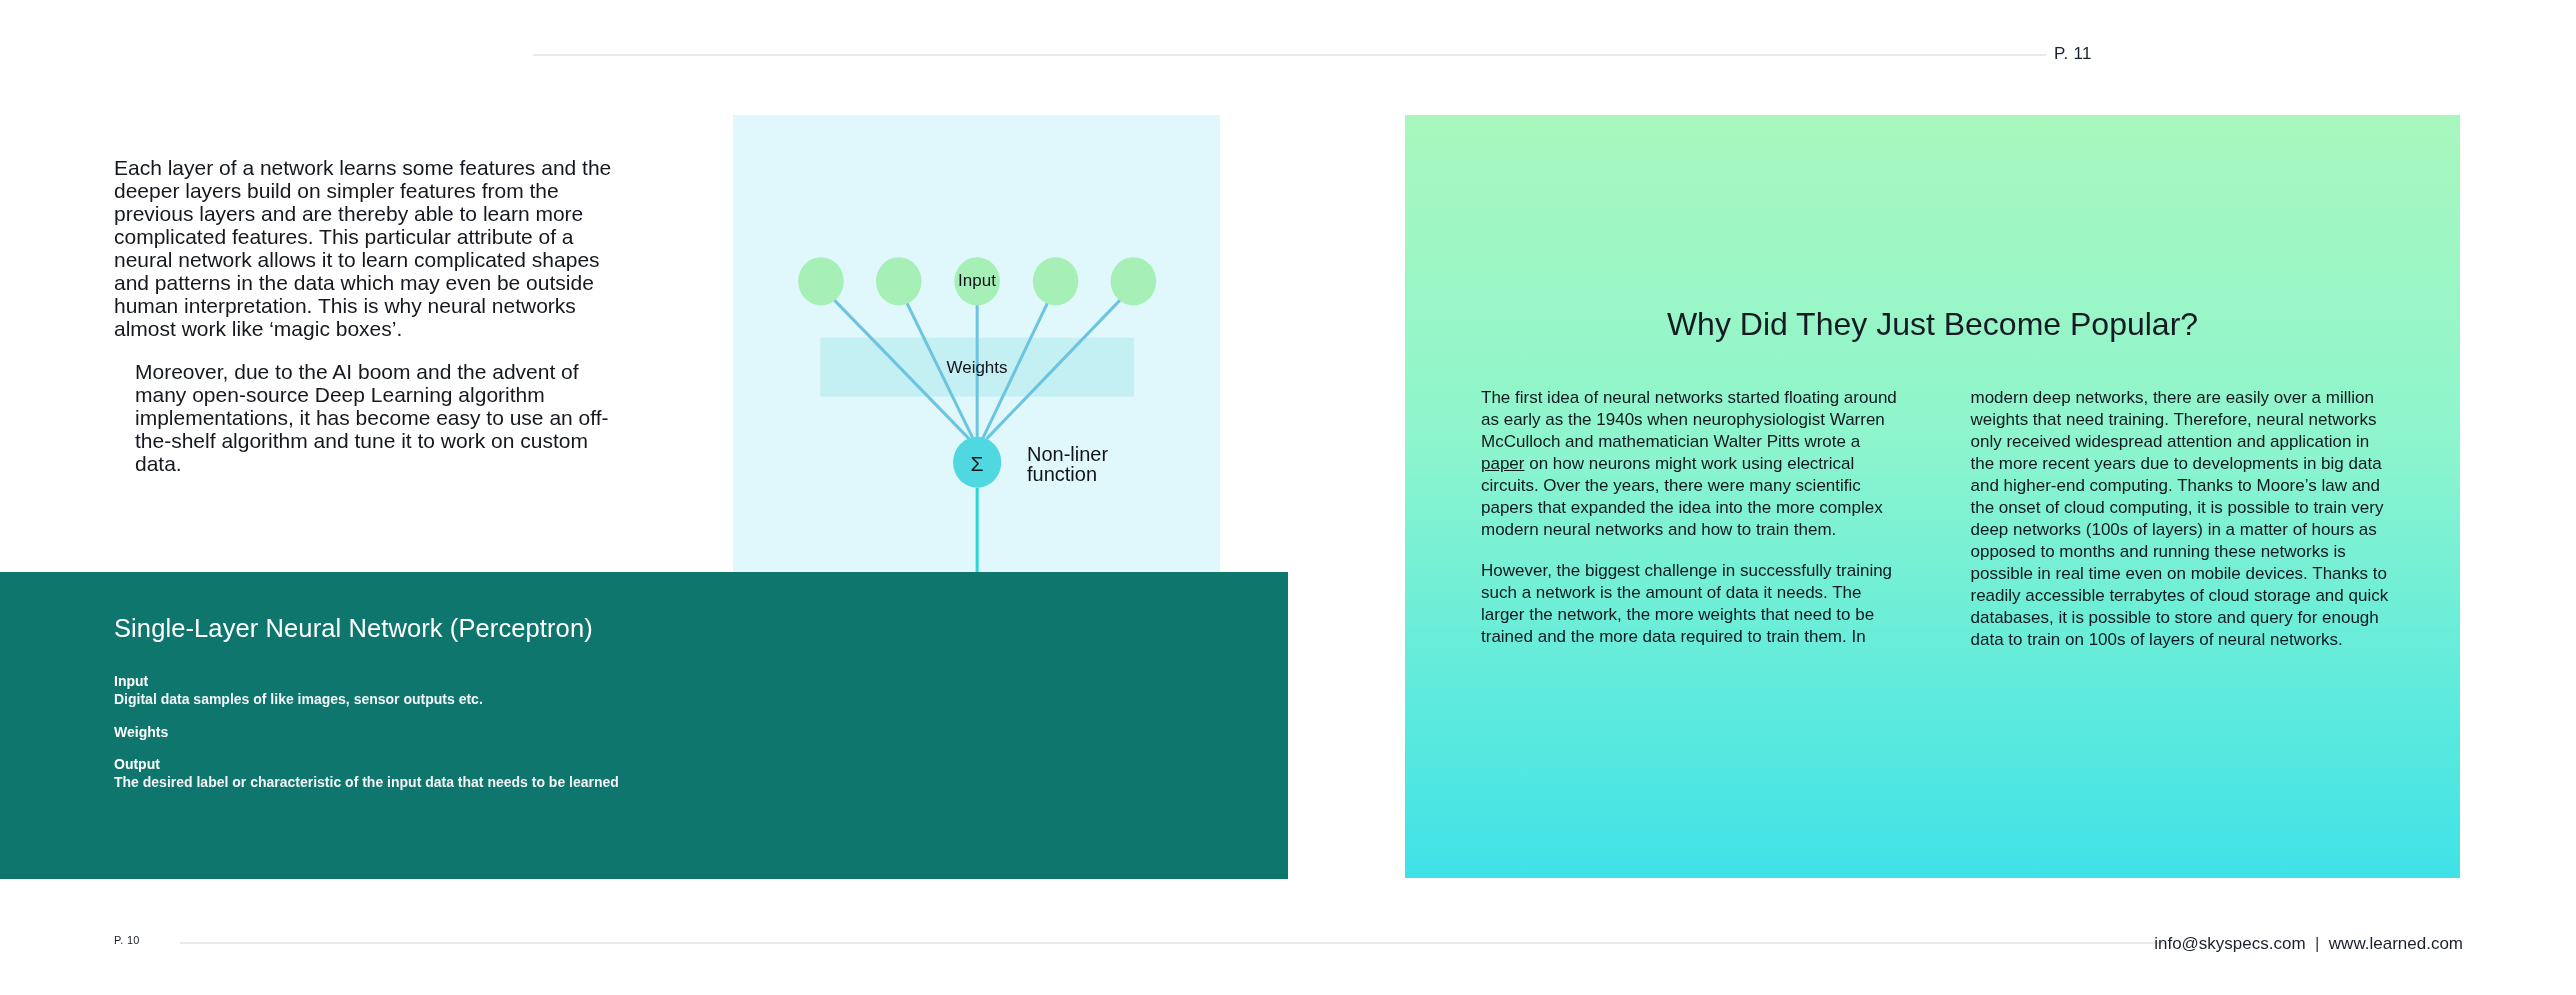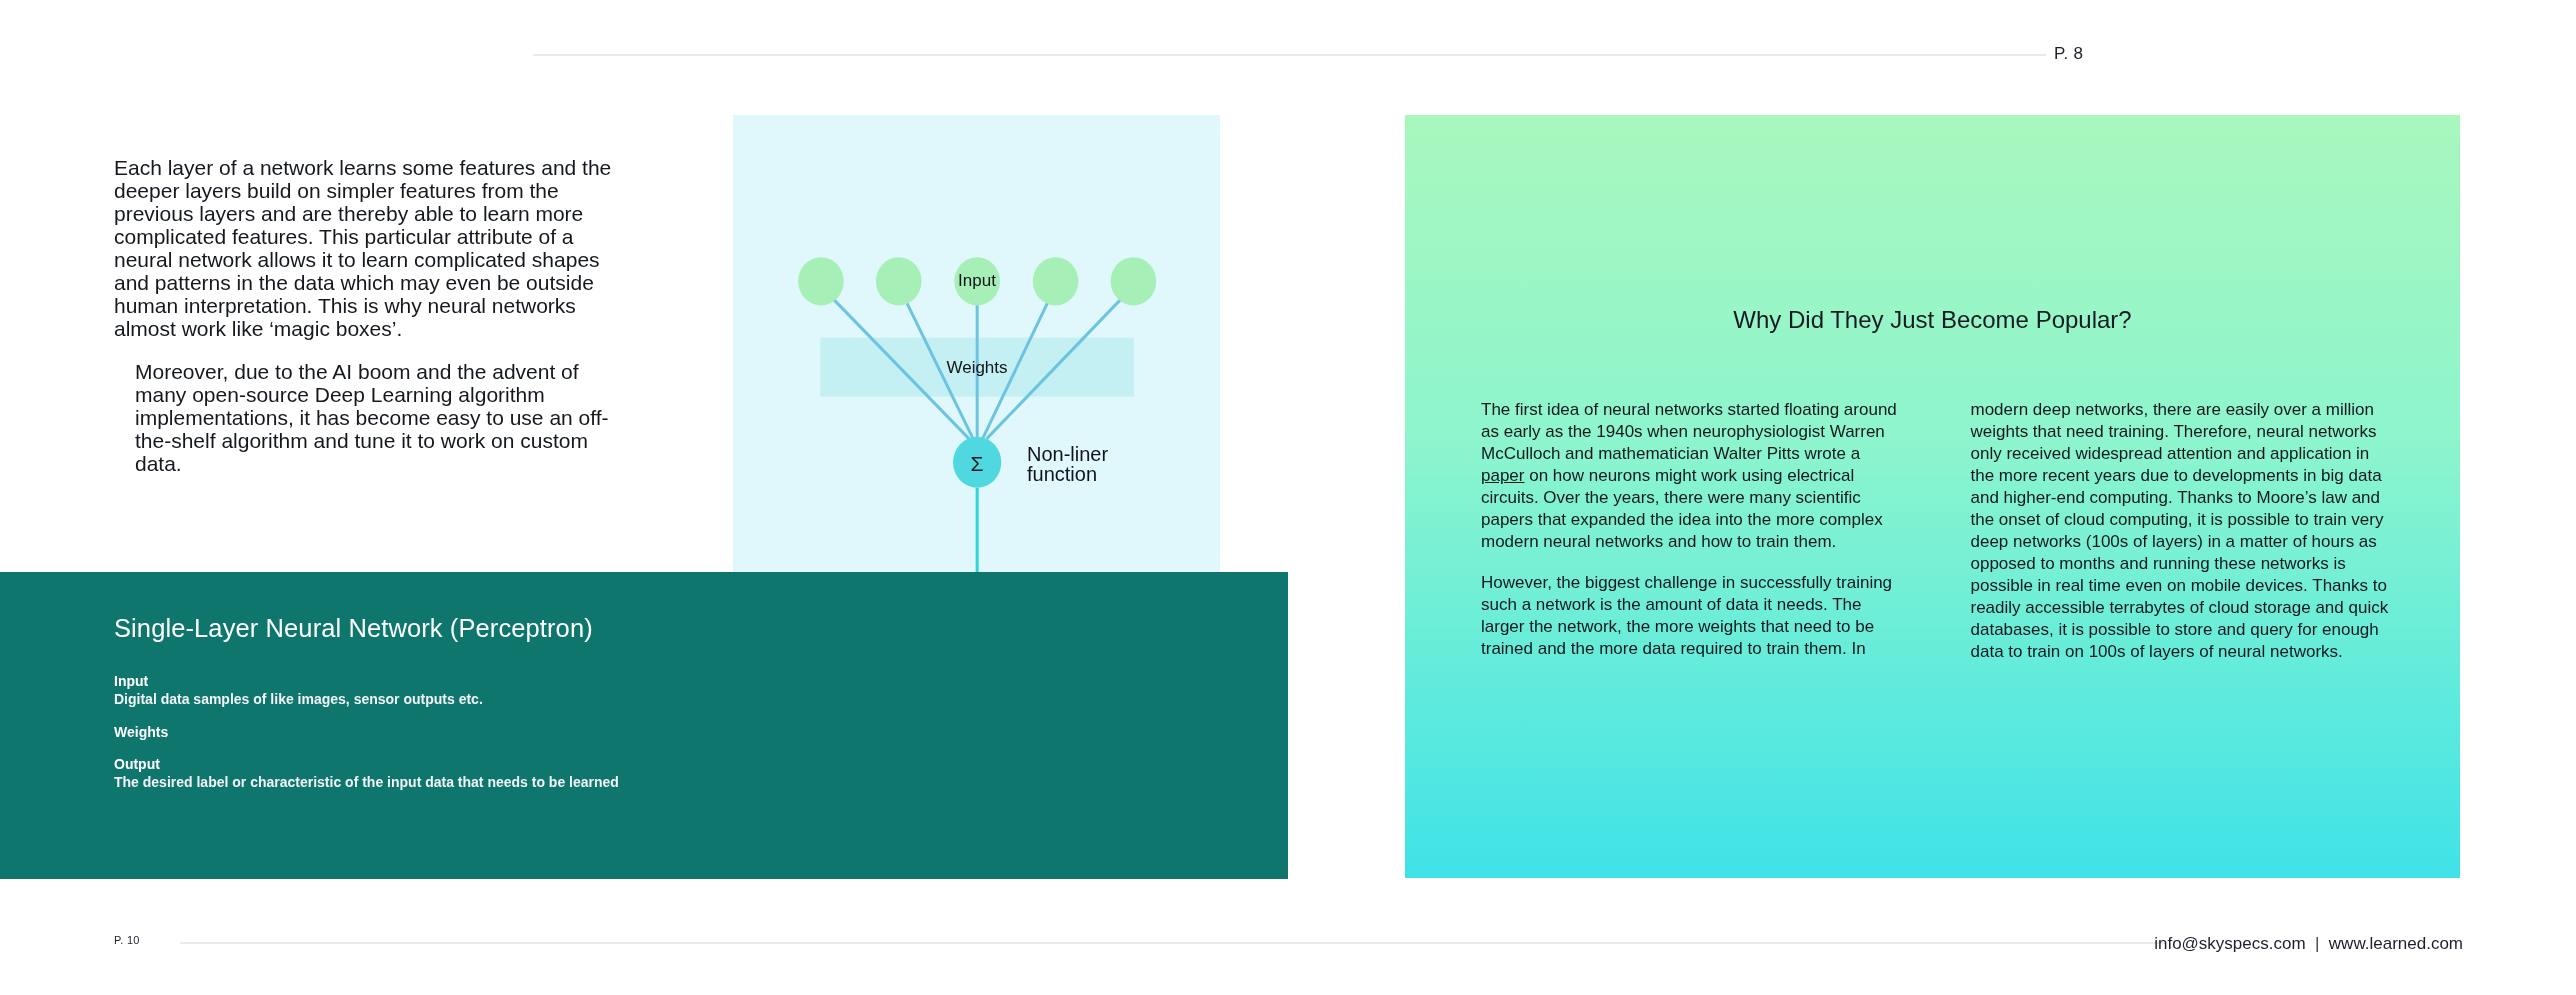--- a/index.html
+++ b/index.html
@@ -69,24 +69,24 @@
     font-size:14px;line-height:17.4px;color:#f2f4f7;font-weight:700;
   }
 
   
   .green-panel{
     position:absolute;left:1405px;top:115px;width:1055px;height:763px;
     background:linear-gradient(180deg,#a8f7bd 0%,#8ef5cd 42%,#5ceadd 78%,#3fe2e8 100%);
   }
   .green-title{
     position:absolute;left:0;top:191px;width:100%;
-    text-align:center;font-size:24px;color:#151b22;font-weight:400;
+    text-align:center;font-size:32px;color:#151b22;font-weight:400;
   }
   .green-cols{
-    position:absolute;left:76px;top:284px;width:910px;
+    position:absolute;left:76px;top:272px;width:910px;
     display:flex;gap:69px;
   }
   .green-col{width:427px;}
   .green-col p{
     margin:0 0 19px 0;
     font-size:17px;line-height:22px;color:#111820;
   }
   .green-col p:last-child{margin-bottom:0;}
   .inline-link{
     text-decoration:underline;color:#111820;
@@ -108,21 +108,21 @@
   .footer-sep{
     display:inline-block;margin:0 9.4px;color:#3a4150;
   }
 </style>
 </head>
 <body>
 
 <div class="page">
 
   <div class="header-rule"></div>
-  <div class="header-page">P. 8</div>
+  <div class="header-page">P. 11</div>
 
   <div class="left-copy">
     <p>Each layer of a network learns some features and the deeper layers build on simpler features from the previous layers and are thereby able to learn more complicated features. This particular attribute of a neural network allows it to learn complicated shapes and patterns in the data which may even be outside human interpretation. This is why neural networks almost work like ‘magic boxes’.</p>
     <p>Moreover, due to the AI boom and the advent of many open-source Deep Learning algorithm implementations, it has become easy to use an off-the-shelf algorithm and tune it to work on custom data.</p>
   </div>
 
   <div class="diagram-panel">
     <svg class="diagram-svg" viewBox="0 0 726 1044">
 
       <rect x="130" y="332" width="468" height="88" fill="#c4f0f3"></rect>

